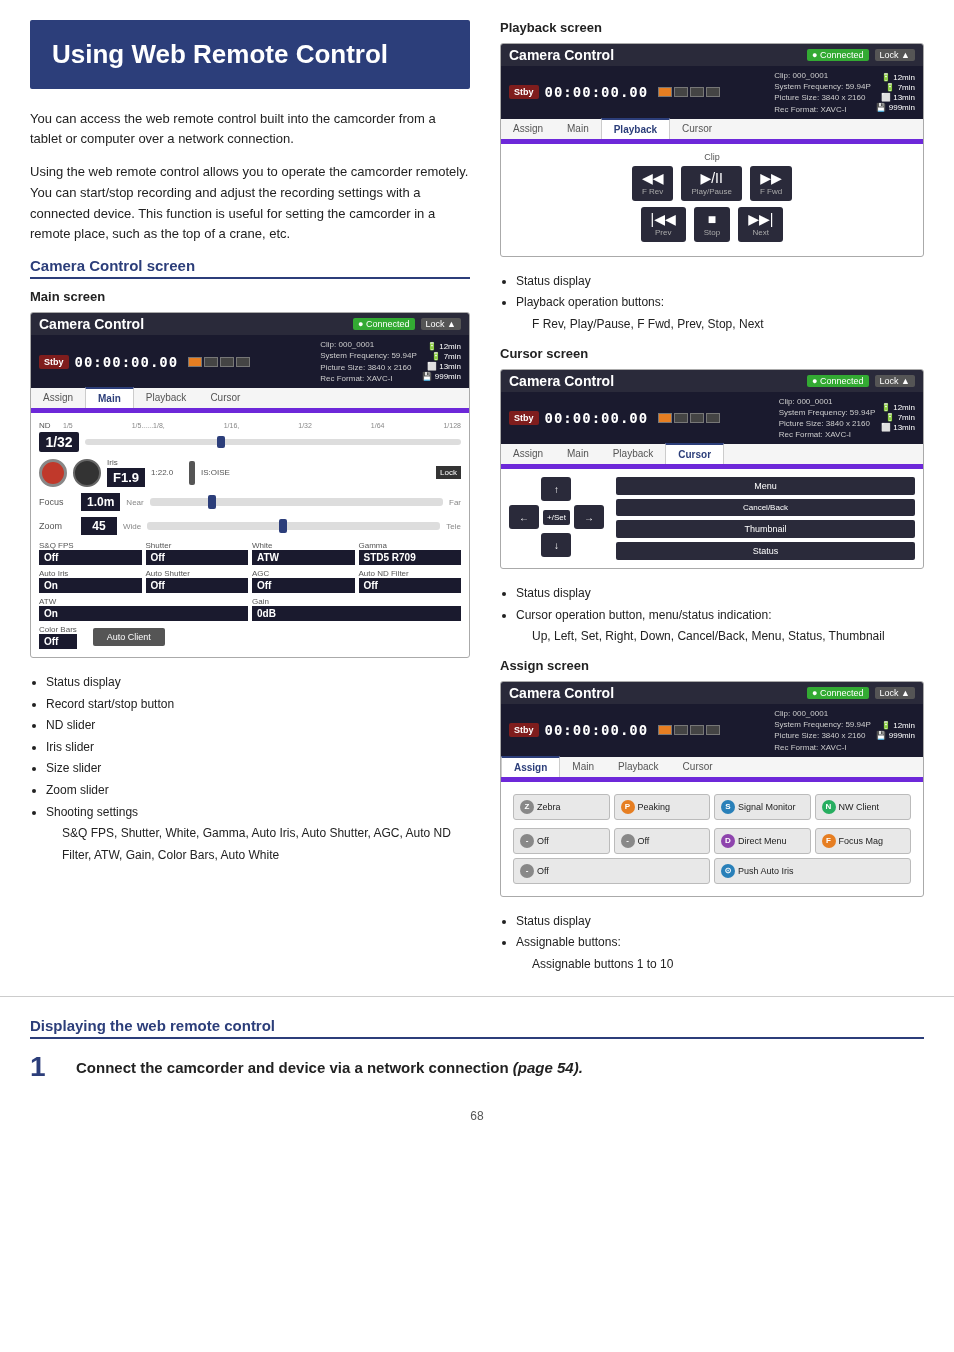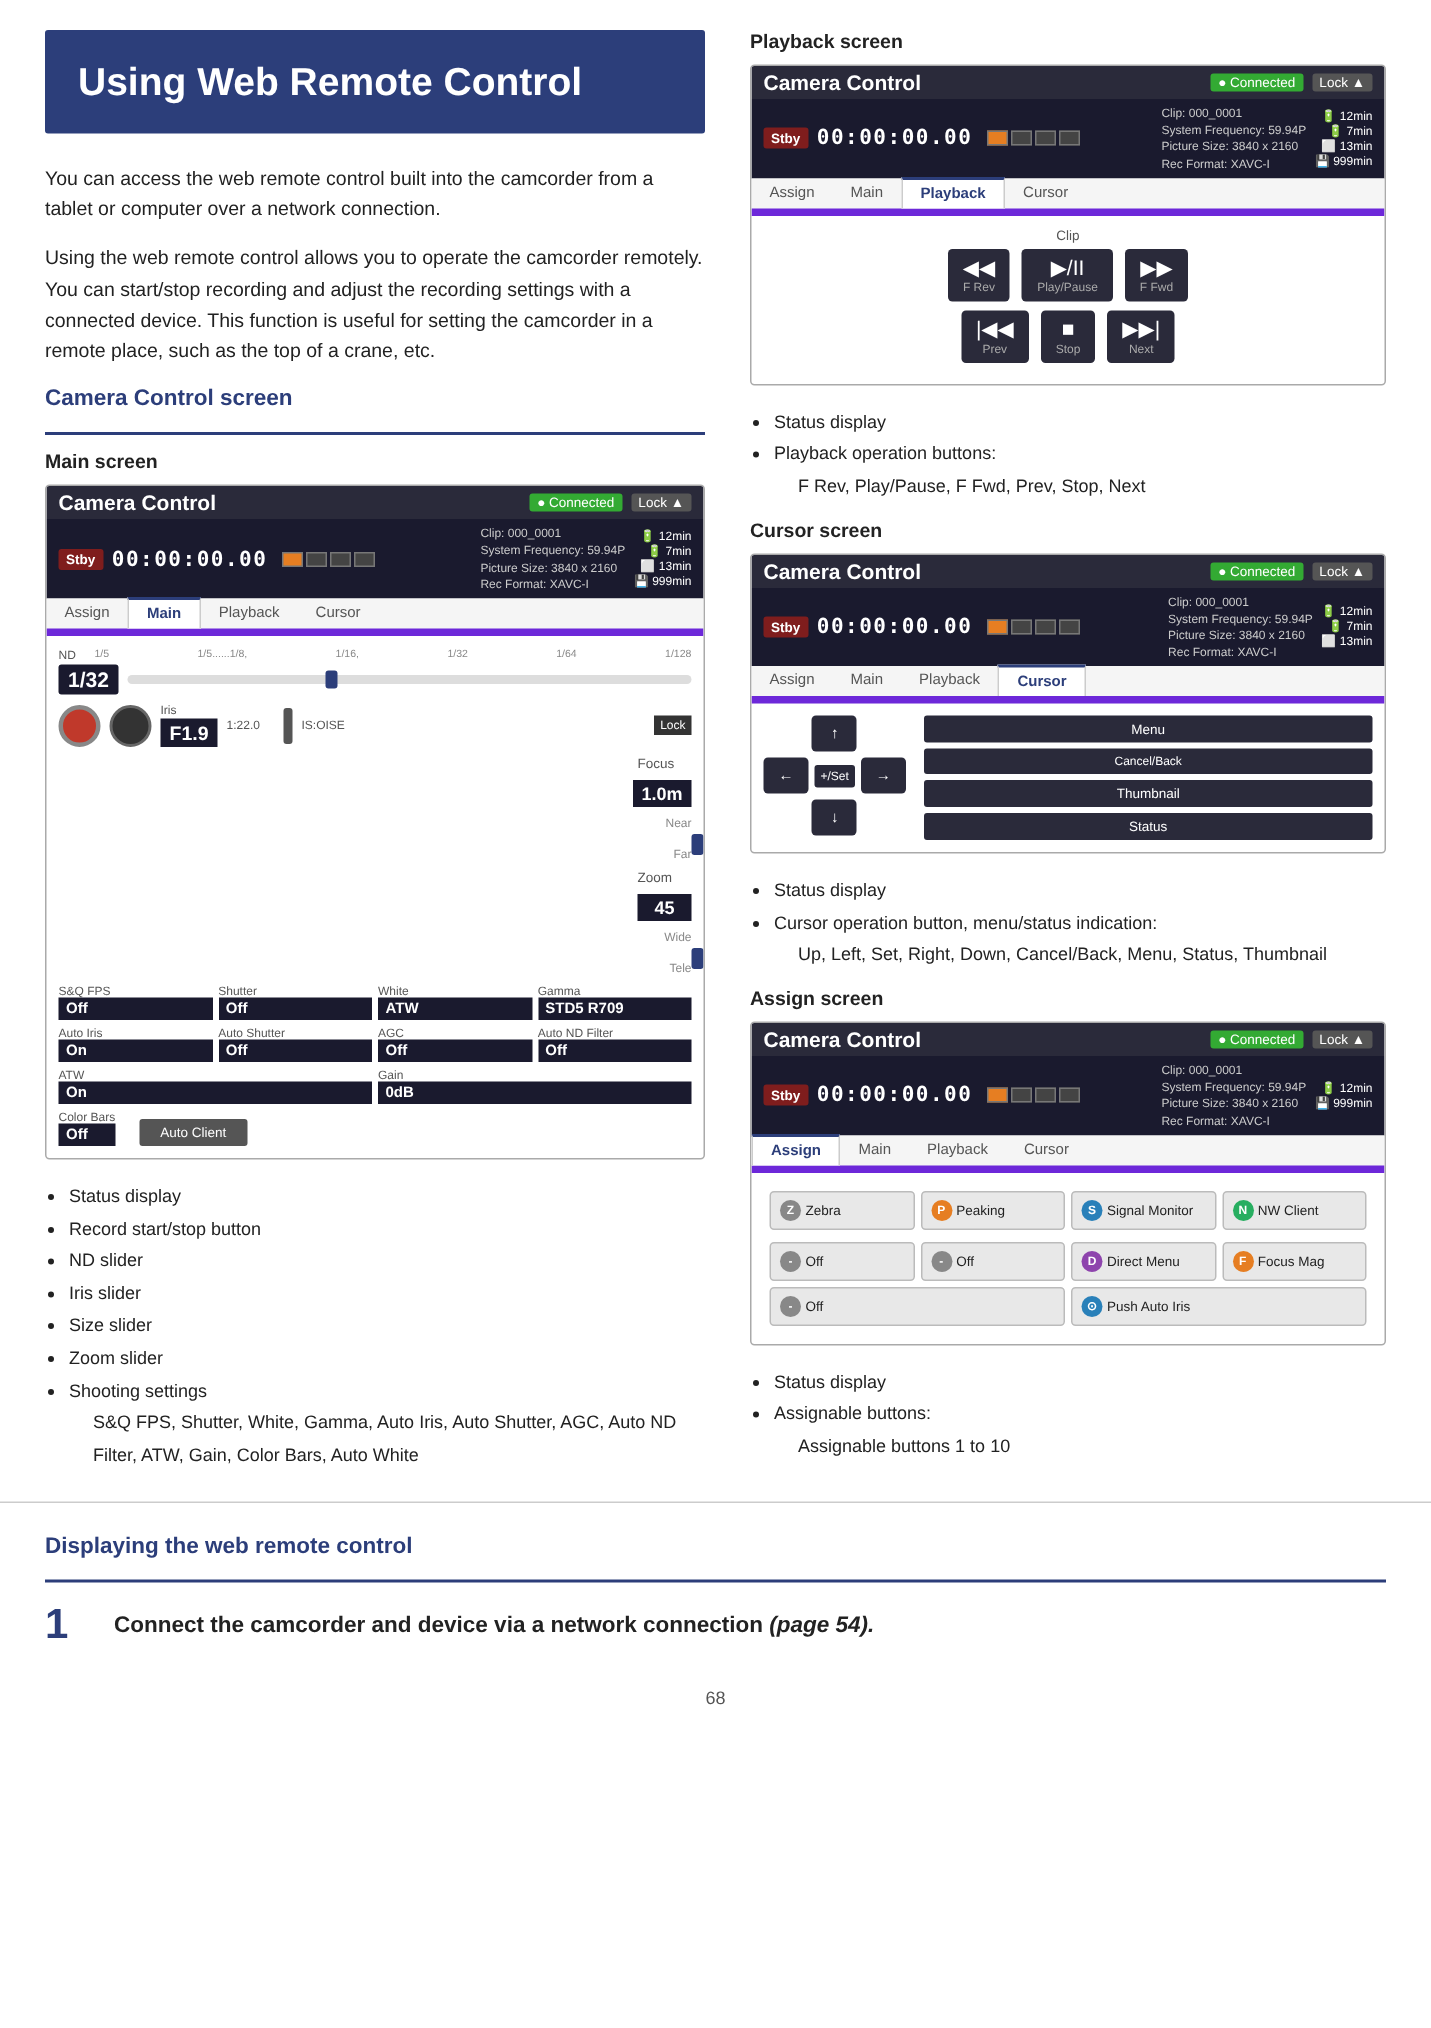--- a/index.html
+++ b/index.html
@@ -56,21 +56,21 @@
       margin-bottom: 12px;
       color: #222;
     }
 
     
     .section-heading {
       font-size: 15px;
       font-weight: 800;
       color: #2c3e7a;
       border-bottom: 2px solid #2c3e7a;
-      padding-bottom: 14px;
+      padding-bottom: 3px;
       margin-bottom: 10px;
     }
 
     .sub-heading {
       font-size: 13px;
       font-weight: 700;
       margin-bottom: 8px;
       color: #222;
     }
 
@@ -248,24 +248,23 @@
     .iris-value {
       font-size: 13px;
       font-weight: 700;
       background: #1a1a2e;
       color: #fff;
       padding: 2px 6px;
     }
 
     .focus-row, .zoom-row {
       display: flex;
-      align-items: flex-end;
+      align-items: center;
       gap: 6px;
       margin-bottom: 6px;
-      flex-direction: column;
     }
     .param-label { font-size: 9px; color: #555; width: 36px; }
     .param-value {
       font-size: 12px;
       font-weight: 700;
       background: #1a1a2e;
       color: #fff;
       padding: 2px 6px;
       min-width: 36px;
       text-align: center;
@@ -309,21 +308,21 @@
     .setting-val {
       font-size: 10px;
       font-weight: 700;
       background: #1a1a2e;
       color: #fff;
       padding: 2px 5px;
     }
 
     .colorbars-row {
       display: flex;
-      align-items: flex-end;
+      align-items: center;
       gap: 6px;
       margin-top: 0;
     }
 
     
     .bullet-list {
       margin-left: 16px;
       margin-bottom: 10px;
       font-size: 12px;
       line-height: 1.8;

